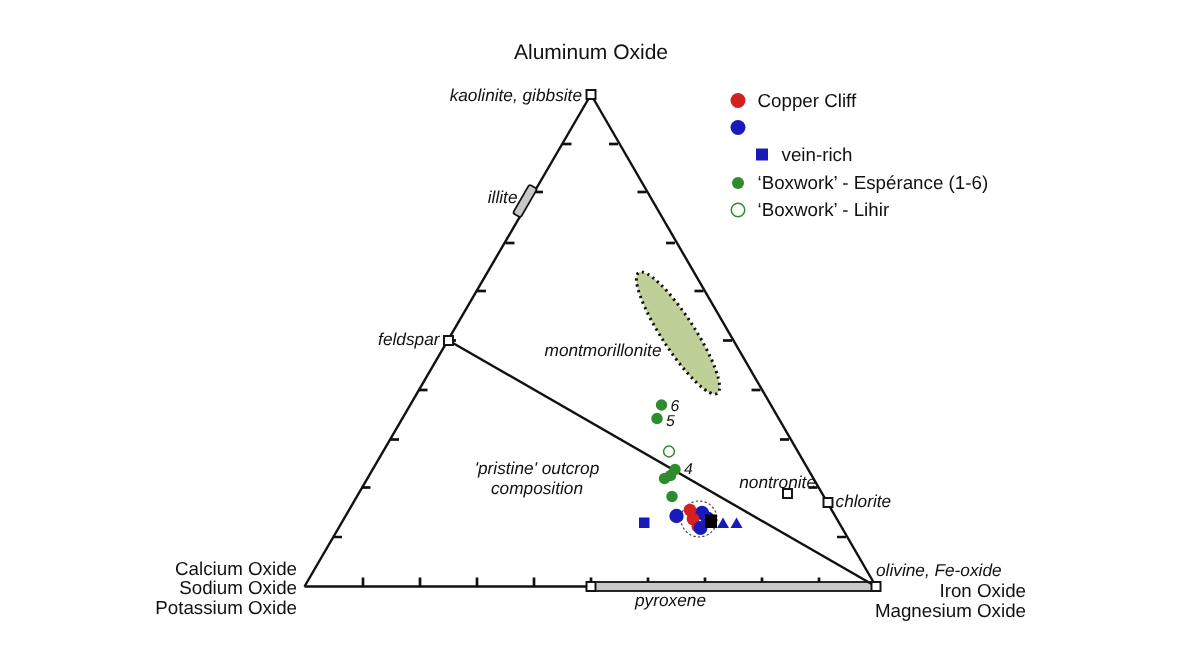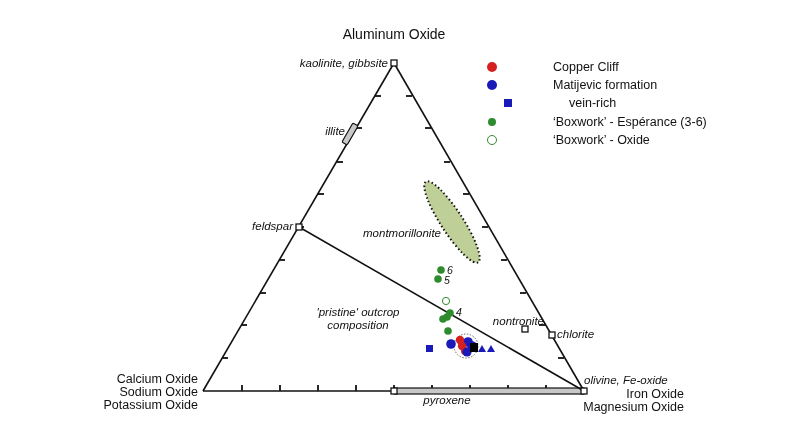--- a/index.html
+++ b/index.html
@@ -2,21 +2,21 @@
 <html><head>
 <meta charset="utf-8">
 <style>
   html, body { margin:0; padding:0; background:#ffffff; }
   body { width:792px; height:445px; position:relative; overflow:hidden;
          font-family:"Liberation Sans", sans-serif; color:#111; }
   #diagram { position:absolute; left:0; top:0; }
   .t { font-family:"Liberation Sans", sans-serif; fill:#111; }
   .it { font-style:italic; }
   .legend { position:absolute; left:483px; top:58px; font-size:12.5px; }
-  .legend-row { display:flex; align-items:center; height:17px; margin-bottom:1.4px; white-space:nowrap;gap:48px; }
+  .legend-row { display:flex; align-items:center; height:17px; margin-bottom:1.4px; white-space:nowrap; }
   .sym { width:18px; height:14px; display:flex; align-items:center; justify-content:center; flex:none; }
   .sub { padding-left:16px; }
   .dot { width:10px; height:10px; border-radius:50%; }
   .dot-open { width:8px; height:8px; border-radius:50%; border:1px solid #2e8b2e; background:#fff; }
   .sq-sm { width:8px; height:8px; }
   .sq-lg { width:11px; height:11px; background:#000; }
   .tri { width:0; height:0; border-left:4.5px solid transparent; border-right:4.5px solid transparent; border-bottom:8px solid #1a1ab8; }
   .lbl { padding-left:4px; }
 </style>
 </head>
@@ -142,33 +142,32 @@
   <div class="legend-row">
     <span class="sym">
         <span class="dot" style="background:#d42020"></span>
       </span>
     <span class="lbl">Copper Cliff</span>
   </div>
   <div class="legend-row">
     <span class="sym">
         <span class="dot" style="background:#1a1ab8"></span>
       </span>
-    <span class="lbl">Matijevic formation</span>
   </div>
   <div class="legend-row sub">
     <span class="sym">
         <span class="sq-sm" style="background:#1a1ab8"></span>
       </span>
     <span class="lbl">vein-rich</span>
   </div>
   <div class="legend-row">
     <span class="sym">
         <span class="dot" style="background:#2e8b2e;width:8px;height:8px"></span>
       </span>
-    <span class="lbl">‘Boxwork’ - Espérance (3-6)</span>
+    <span class="lbl">‘Boxwork’ - Espérance (1-6)</span>
   </div>
   <div class="legend-row">
     <span class="sym">
         <span class="dot-open"></span>
       </span>
-    <span class="lbl">‘Boxwork’ - Oxide</span>
+    <span class="lbl">‘Boxwork’ - Lihir</span>
   </div>
 </div>
 
 </body></html>

